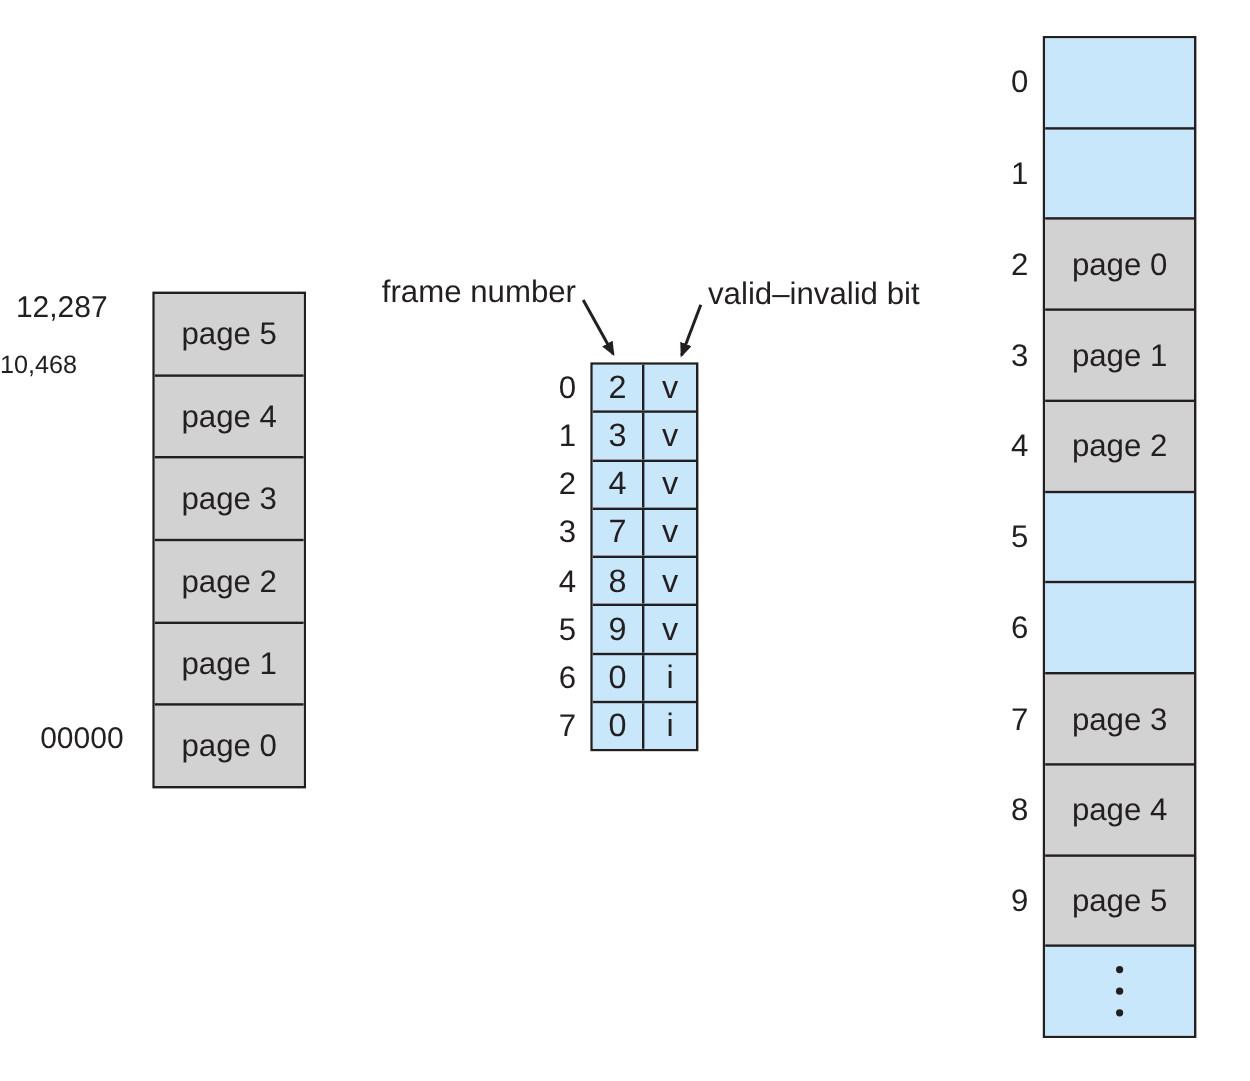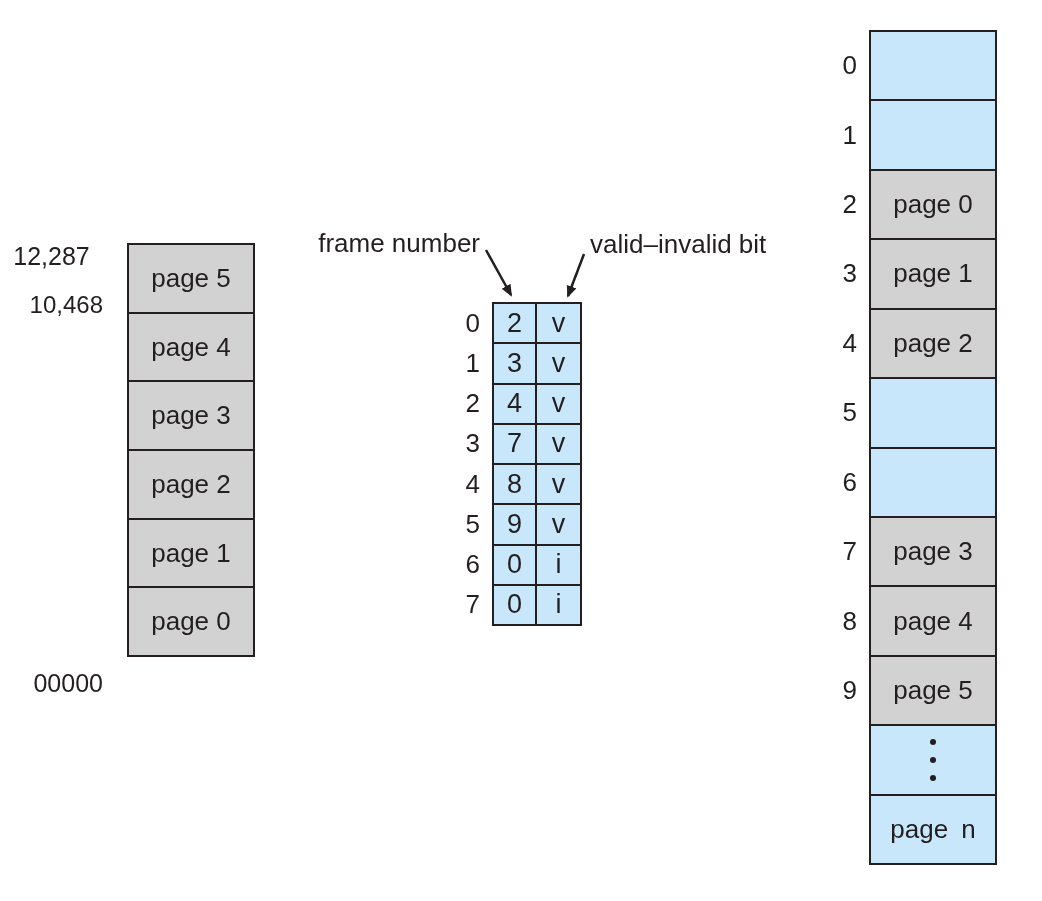--- a/index.html
+++ b/index.html
@@ -53,22 +53,22 @@
   .dot{width:6px;height:6px;border-radius:50%;background:#231f20;}
 
   svg.overlay{position:absolute;left:0;top:0;pointer-events:none;}
 </style>
 </head>
 <body>
 
 <div id="canvas">
 
   <div class="txt" style="left:0;top:243;width:103px;text-align:center;font-size:25px;top:243px;">12,287</div>
-  <div class="txt" style="left:0;width:103px;text-align:right;font-size:24px;top:292px;">10,468</div>
-  <div class="txt" style="left:0;width:103px;text-align:right;font-size:25px;top:670px;">00000</div>
+  <div class="txt" style="left:0;width:103px;font-size:21px;top:292px;">10,468</div>
+  <div class="txt" style="left:0;width:103px;text-align:right;font-size:25px;top:602px;">00000</div>
 
   <div class="memcol" id="logical-memory" style="left:127px;top:243px;width:128px;height:414px;">
       <div class="memrow fill-gray">
         <span>page 5</span>
       </div>
       <div class="memrow fill-gray">
         <span>page 4</span>
       </div>
       <div class="memrow fill-gray">
         <span>page 3</span>
@@ -168,23 +168,20 @@
         <span class="rowindex">9</span>
         <span>page 5</span>
       </div>
       <div class="memrow fill-blue">
         <span class="dotcol">
           <span class="dot"></span>
           <span class="dot"></span>
           <span class="dot"></span>
         </span>
       </div>
-      <div class="memrow fill-blue">
-        <span>page n</span>
-      </div>
     </div>
 
   <svg class="overlay" width="1042" height="901">
     <defs>
       <marker id="ah" markerUnits="userSpaceOnUse" markerWidth="14" markerHeight="12" refX="10" refY="5" orient="auto">
         <path d="M0,0 L12,5 L0,10 Z" fill="#231f20"></path>
       </marker>
     </defs>
     <line x1="486" y1="250" x2="511" y2="295" stroke="#231f20" stroke-width="2.5" marker-end="url(#ah)"></line>
     <line x1="584" y1="254" x2="568" y2="296" stroke="#231f20" stroke-width="2.5" marker-end="url(#ah)"></line>

